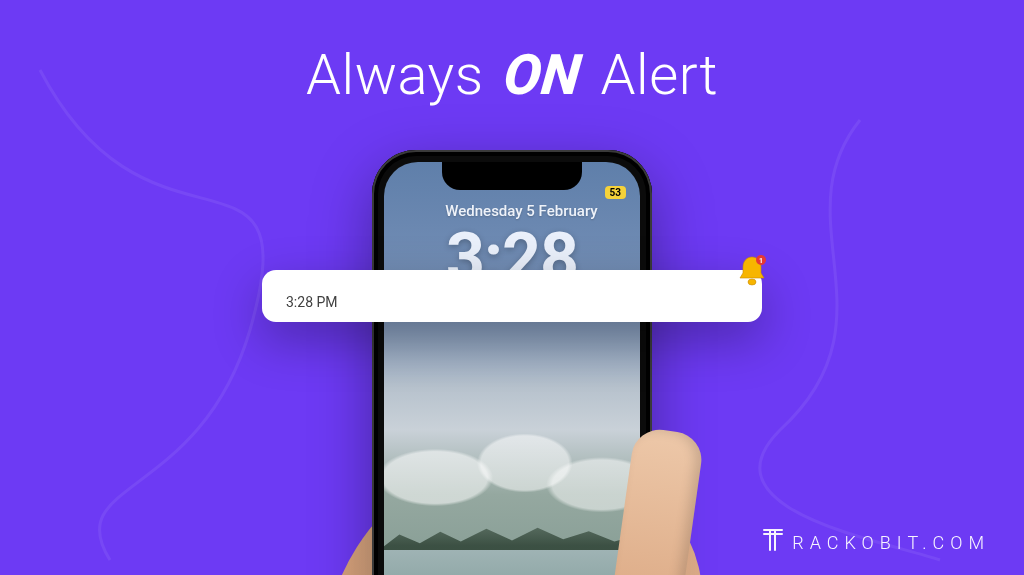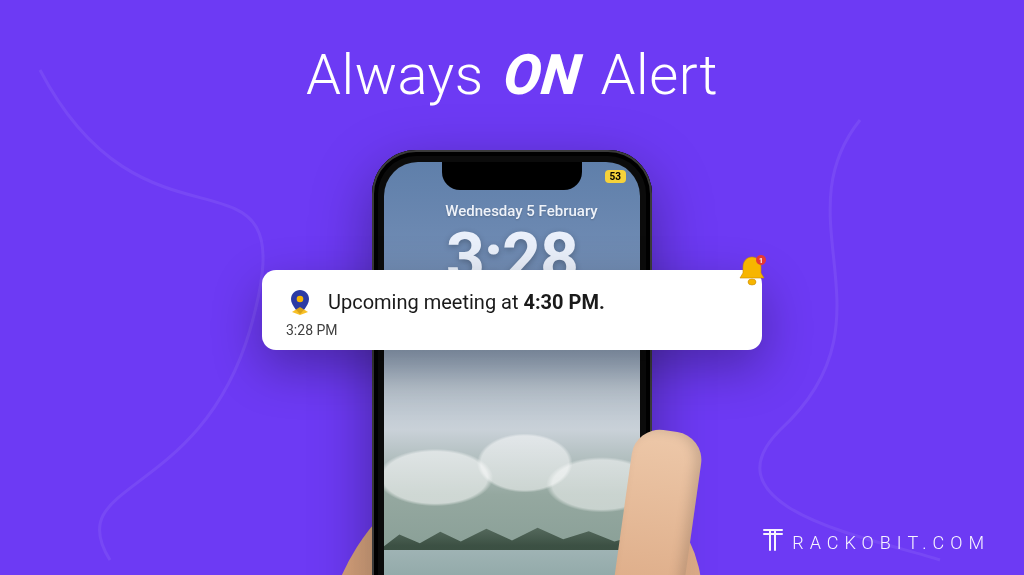--- a/index.html
+++ b/index.html
@@ -103,21 +103,21 @@
     width: 140px;
     height: 28px;
     background: #000;
     border-bottom-left-radius: 18px;
     border-bottom-right-radius: 18px;
     z-index: 5;
   }
 
   .battery-badge {
     position: absolute;
-    top: 8px;
+    top: 24px;
     right: 14px;
     background: #f6d23a;
     color: #000;
     font-size: 10px;
     font-weight: 700;
     padding: 1px 5px;
     border-radius: 4px;
     z-index: 5;
   }
 
@@ -278,32 +278,20 @@
 
 <div class="notif">
   <div class="bell">
     <svg viewBox="0 0 40 40">
       <path d="M20 5 c5 0 9 4 9 10 v6 l3 5 H8 l3-5 v-6 c0-6 4-10 9-10 z" fill="#f7b500" stroke="#c98900" stroke-width="0.6"></path>
       <ellipse cx="20" cy="30" rx="4" ry="3" fill="#f7b500" stroke="#c98900" stroke-width="0.6"></ellipse>
       <circle cx="29" cy="8" r="5" fill="#e53935"></circle>
       <text x="29" y="11" text-anchor="middle" font-size="7" font-weight="700" fill="#fff">1</text>
     </svg>
   </div>
-  <div class="notif-row">
-    <span class="notif-icon">
-      <svg viewBox="0 0 28 28">
-        <path d="M14 2 C9 2 5 6 5 11 c0 7 9 15 9 15 s9-8 9-15 C23 6 19 2 14 2 z" fill="#2b3aa5"></path>
-        <circle cx="14" cy="11" r="3.3" fill="#f7b500"></circle>
-        <path d="M6 24 l8 -5 l8 5 l-8 3 z" fill="#f7b500" opacity="0.85"></path>
-      </svg>
-    </span>
-    <span class="notif-text">
-      <span>Upcoming meeting at </span><span class="strong">4:30 PM.</span>
-    </span>
-  </div>
   <div class="notif-time">3:28 PM</div>
 </div>
 
 <div class="brand">
   <span class="brand-mark">
     <svg viewBox="0 0 26 26">
       <path d="M4 3 h18 M4 7 h18 M10 3 v20 M15 3 v20" stroke="#ffffff" stroke-width="2" fill="none" stroke-linecap="round"></path>
     </svg>
   </span>
   <span>RACKOBIT.COM</span>

